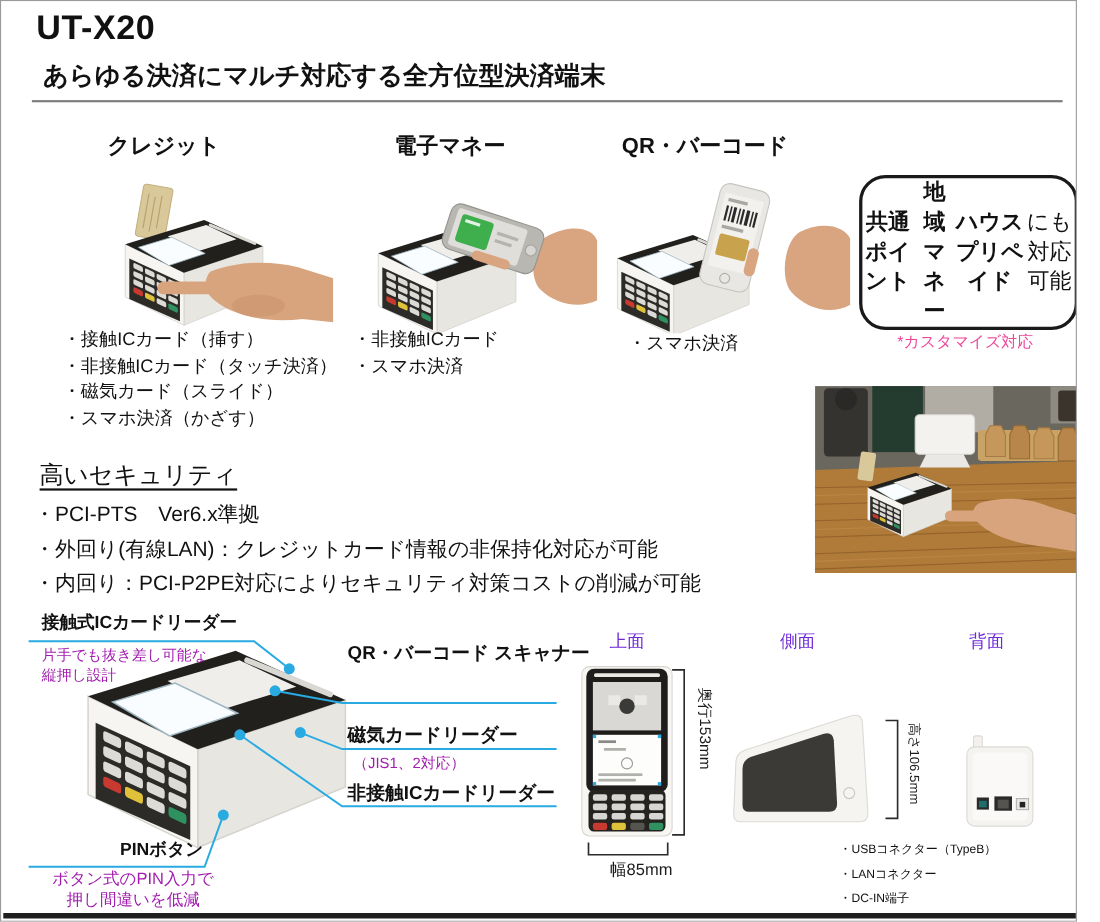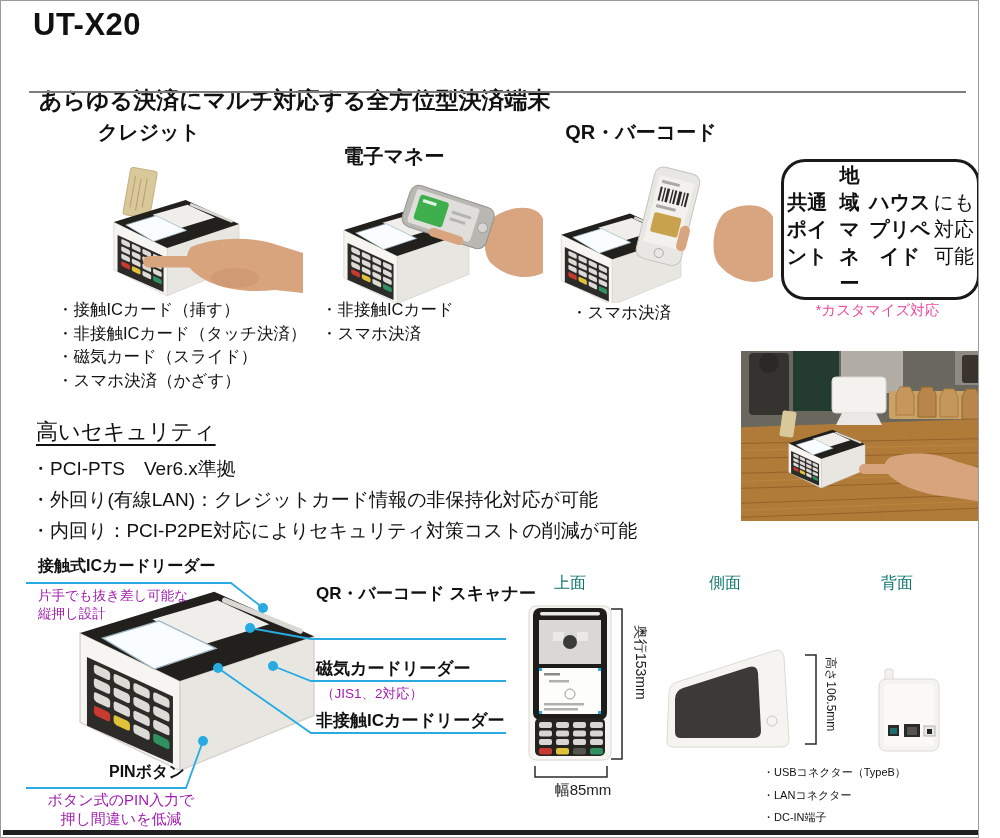--- a/index.html
+++ b/index.html
@@ -4,41 +4,41 @@
 <style>
   html,body{margin:0;padding:0;background:#fff;}
   #page{
     position:relative;width:979px;height:838px;background:#fff;
     border:1px solid #9a9a9a;box-sizing:border-box;overflow:hidden;
     font-family:"Liberation Sans","DejaVu Sans",sans-serif;color:#111;
   }
   .abs{position:absolute;}
   .b{font-weight:bold;}
   .title{left:32px;top:6px;font-size:31px;font-weight:bold;letter-spacing:.5px;}
-  .subtitle{left:38px;top:52px;font-size:23px;font-weight:bold;margin-top:32px;}
+  .subtitle{left:38px;top:52px;font-size:23px;font-weight:bold;}
   .hrule{left:28px;top:90px;width:937px;height:2px;background:#7d7d7d;}
   .paycolhead{top:118px;font-size:20px;font-weight:bold;text-align:center;}
   #h-credit{left:88px;width:120px;}
-  #h-emoney{left:333px;width:120px;margin-top:24px;}
+  #h-emoney{left:348px;width:120px;}
   #h-qr{left:560px;width:160px;}
   .bullets{font-size:16.5px;line-height:23.5px;white-space:nowrap;}
   #list-credit{left:42px;top:297px;margin-left:14px;}
   #list-emoney{left:320px;top:297px;}
   #list-qr{left:570px;top:300px;}
   .support-box{
     left:780px;top:158px;width:193px;height:135px;border:3px solid #1a1a1a;border-radius:24px;
     display:flex;flex-direction:row;align-items:center;justify-content:center;
     font-size:20px;line-height:27px;text-align:center;background:#fff;
   }
   .support-note{left:780px;top:300px;width:193px;text-align:center;font-size:14.5px;color:#ec4899;}
   .sec-head{left:35px;top:416px;font-size:22px;font-weight:500;text-decoration:underline;text-underline-offset:5px;}
   .sec-list{left:30px;top:452px;font-size:19px;line-height:31px;white-space:nowrap;}
   .dg-label{font-weight:bold;font-size:17px;white-space:nowrap;}
   .dg-note{font-size:13.5px;line-height:18px;color:#a21caf;white-space:nowrap;}
-  .viewhead{top:572px;font-size:16px;color:#0f766e;}
+  .viewhead{top:572px;font-size:16px;color:#6d28d9;}
   .dim{font-size:14px;color:#1c1c1c;white-space:nowrap;}
   .rot90{transform:rotate(90deg);transform-origin:left top;}
   #dim-width{left:536px;top:780px;width:92px;text-align:center;font-size:15px;}
   #dim-height{font-size:12px;}
   .connectors{left:762px;top:760px;font-size:11px;line-height:22.5px;white-space:nowrap;}
   .footbar{left:2px;bottom:2px;width:994px;height:5px;background:#1f1f1f;}
   svg{display:block;}
 </style>
 </head>
 <body>

